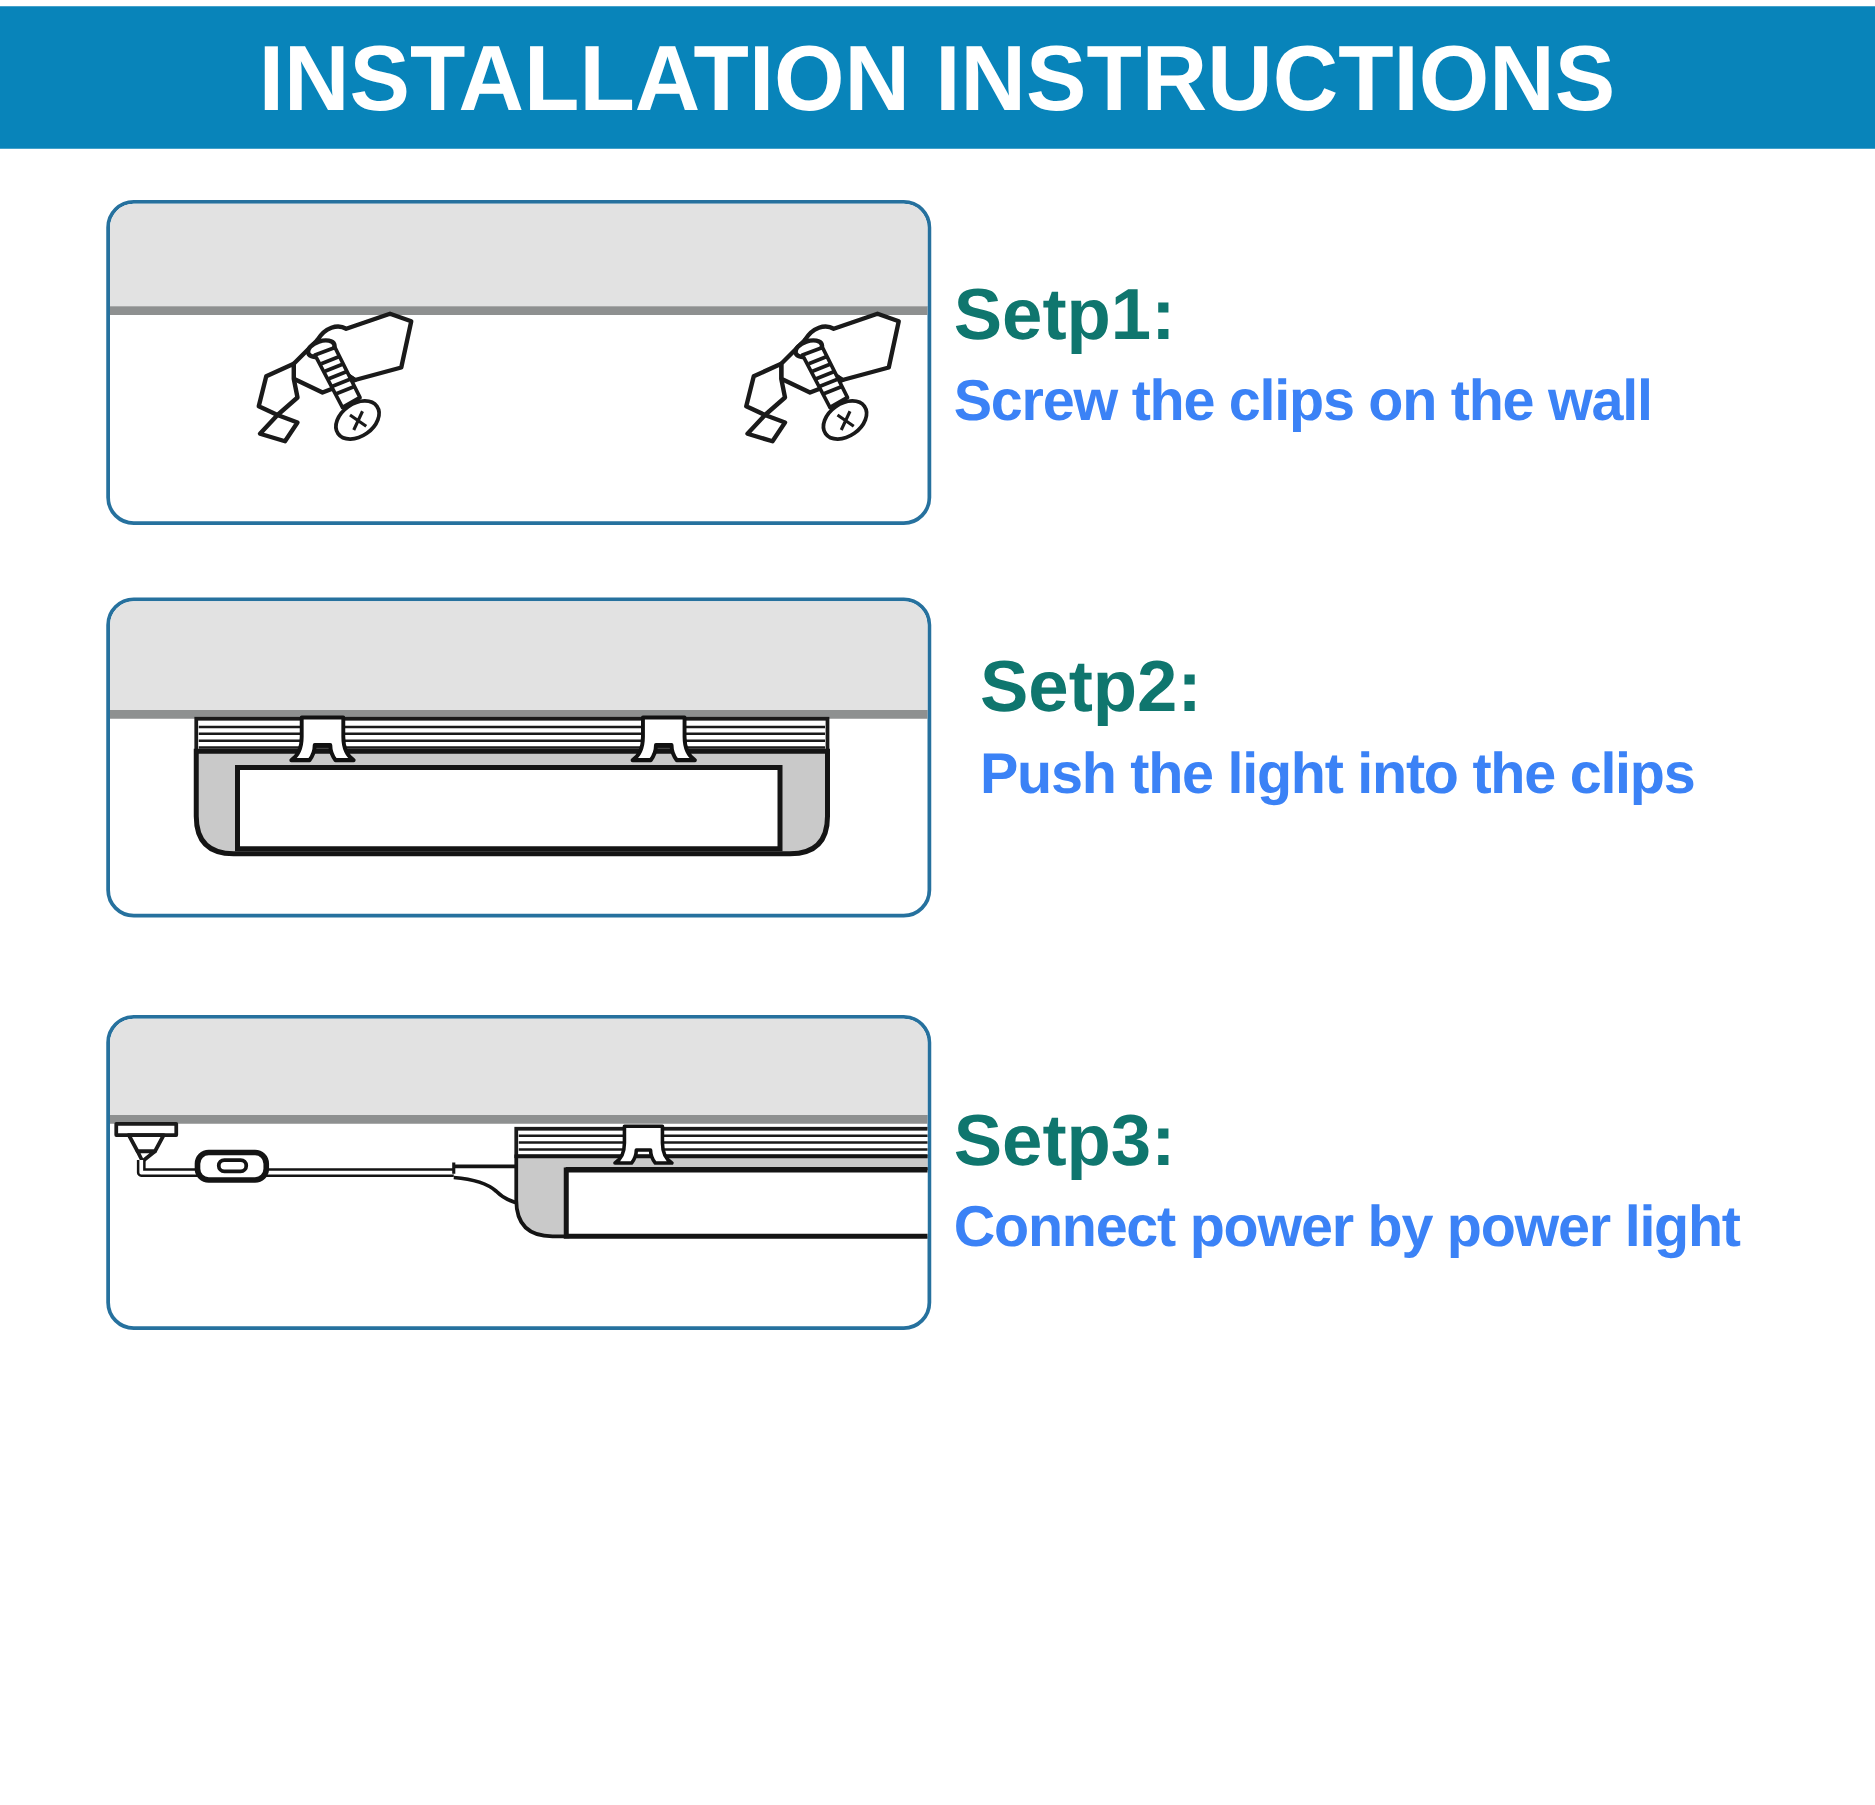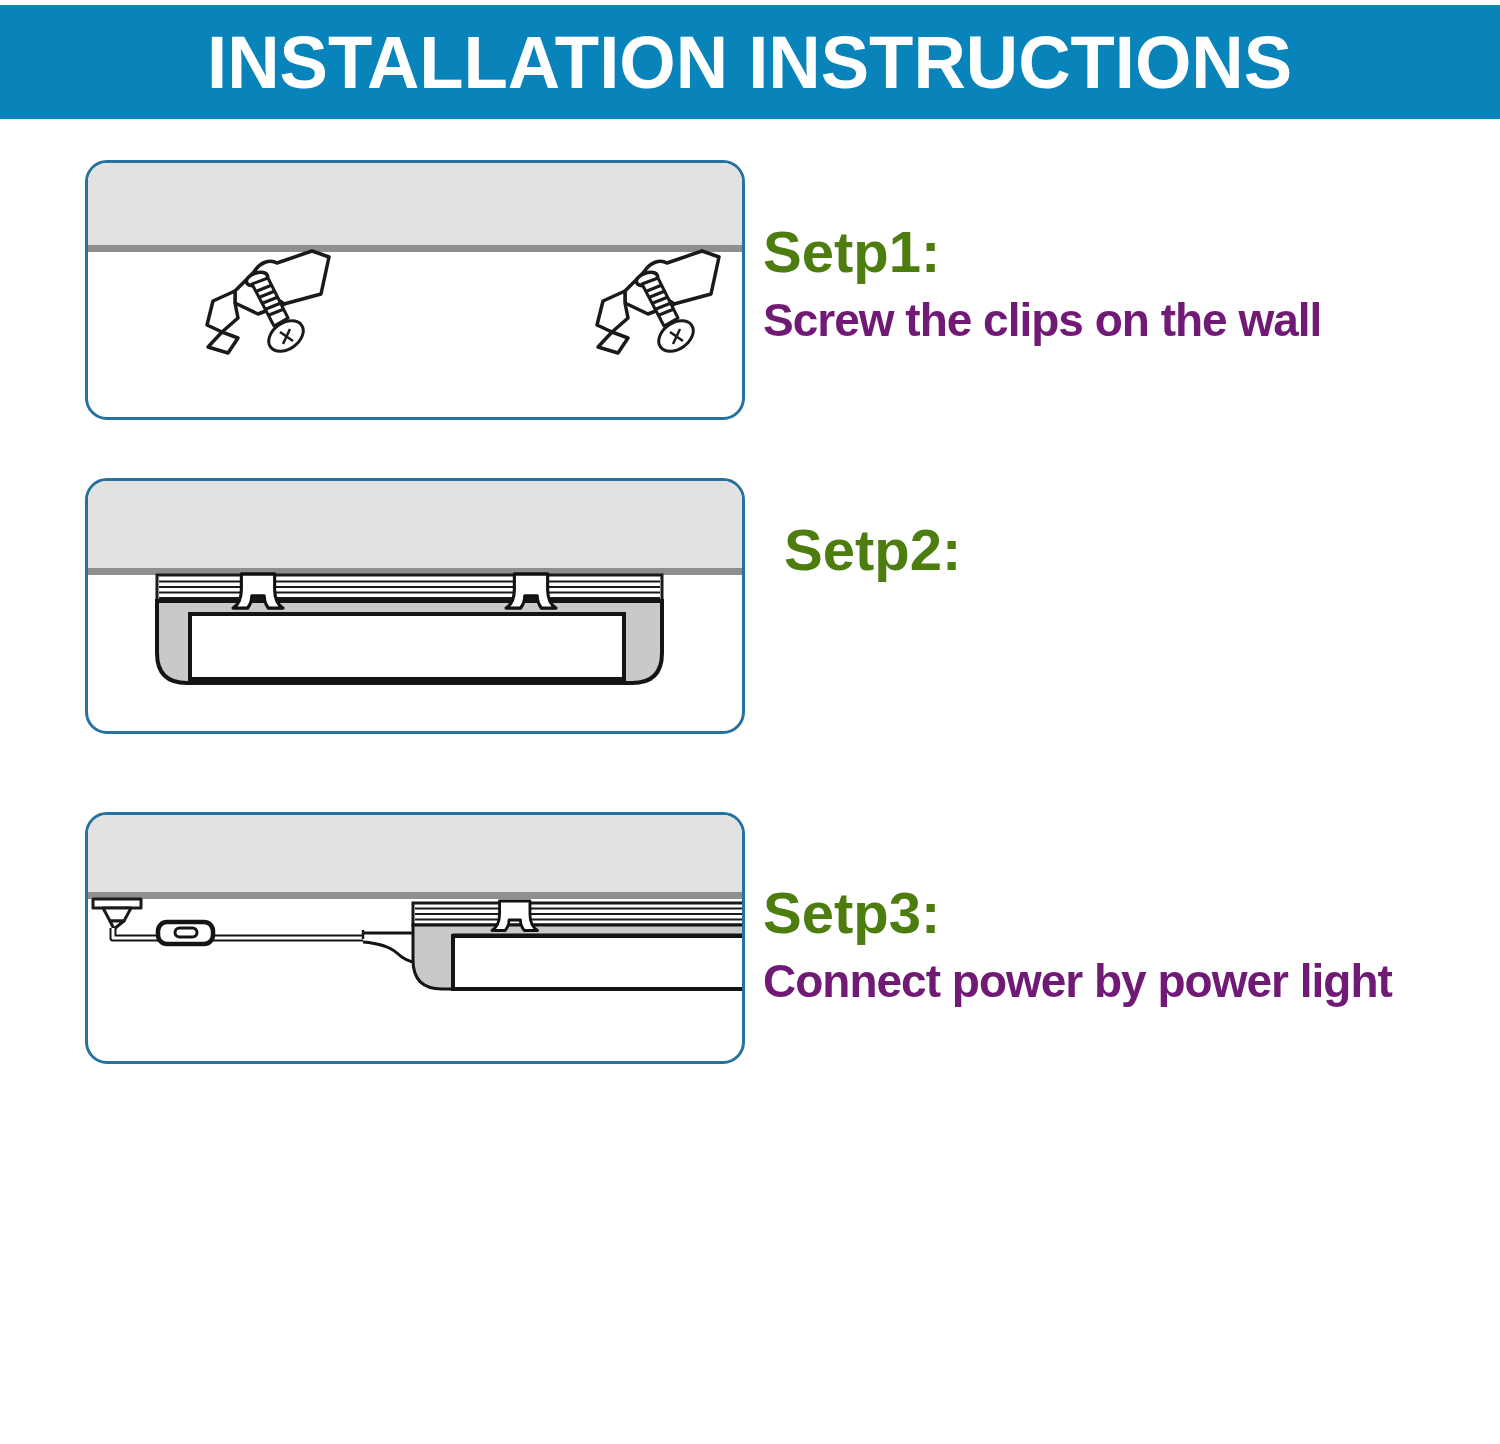--- a/index.html
+++ b/index.html
@@ -14,22 +14,22 @@
   .panel { position:absolute; box-sizing:border-box; border:3px solid #26719e;
            border-radius:22px; overflow:hidden; background:#fff; }
   .p1 { left:85px;  top:160px;  width:660px;  height:260px; }
   .p2 { left:85px;  top:478px;  width:660px;  height:256px; }
   .p3 { left:85px;  top:812px;  width:660px;  height:252px; }
   .p4 { left:83px;  top:1183px; width:1360px; height:253px; }
   .panel svg { position:absolute; left:-3px; top:-3px; display:block; }
 
   .steptext { position:absolute; left:763px; }
   .t1 { top:220px; } .t2 { top:518px;margin-left:21px; } .t3 { top:881px; }
-  .step-label { font-size:58px; font-weight:bold; color:#4d7c0f; line-height:1.1; }
-  .step-desc  { font-size:46px; font-weight:600; color:#701a75; line-height:1.15;
+  .step-label { font-size:58px; font-weight:bold; color:#0f766e; line-height:1.1; }
+  .step-desc  { font-size:46px; font-weight:600; color:#3b82f6; line-height:1.15;
                 margin-top:10px; letter-spacing:-1px; white-space:nowrap; }
 </style>
 </head>
 <body>
 
 <div class="page">
 
   <header class="banner">
     <span class="banner-title">INSTALLATION INSTRUCTIONS</span>
   </header>
@@ -148,20 +148,21 @@
       </g>
     </svg>
   </div>
 
   <div class="steptext t1">
     <div class="step-label">Setp1:</div>
     <div class="step-desc">Screw the clips on the wall</div>
   </div>
   <div class="steptext t2">
     <div class="step-label">Setp2:</div>
+    <div class="step-desc">Push the light into the clips</div>
   </div>
   <div class="steptext t3">
     <div class="step-label">Setp3:</div>
     <div class="step-desc">Connect power by power light</div>
   </div>
 
   <div class="panel p4">
     <svg width="1360" height="253" viewBox="0 0 1360 253">
       <rect x="0" y="0" width="1360" height="85" fill="#e2e2e2"></rect>
       <rect x="0" y="85" width="1360" height="6" fill="#8e9090"></rect>

